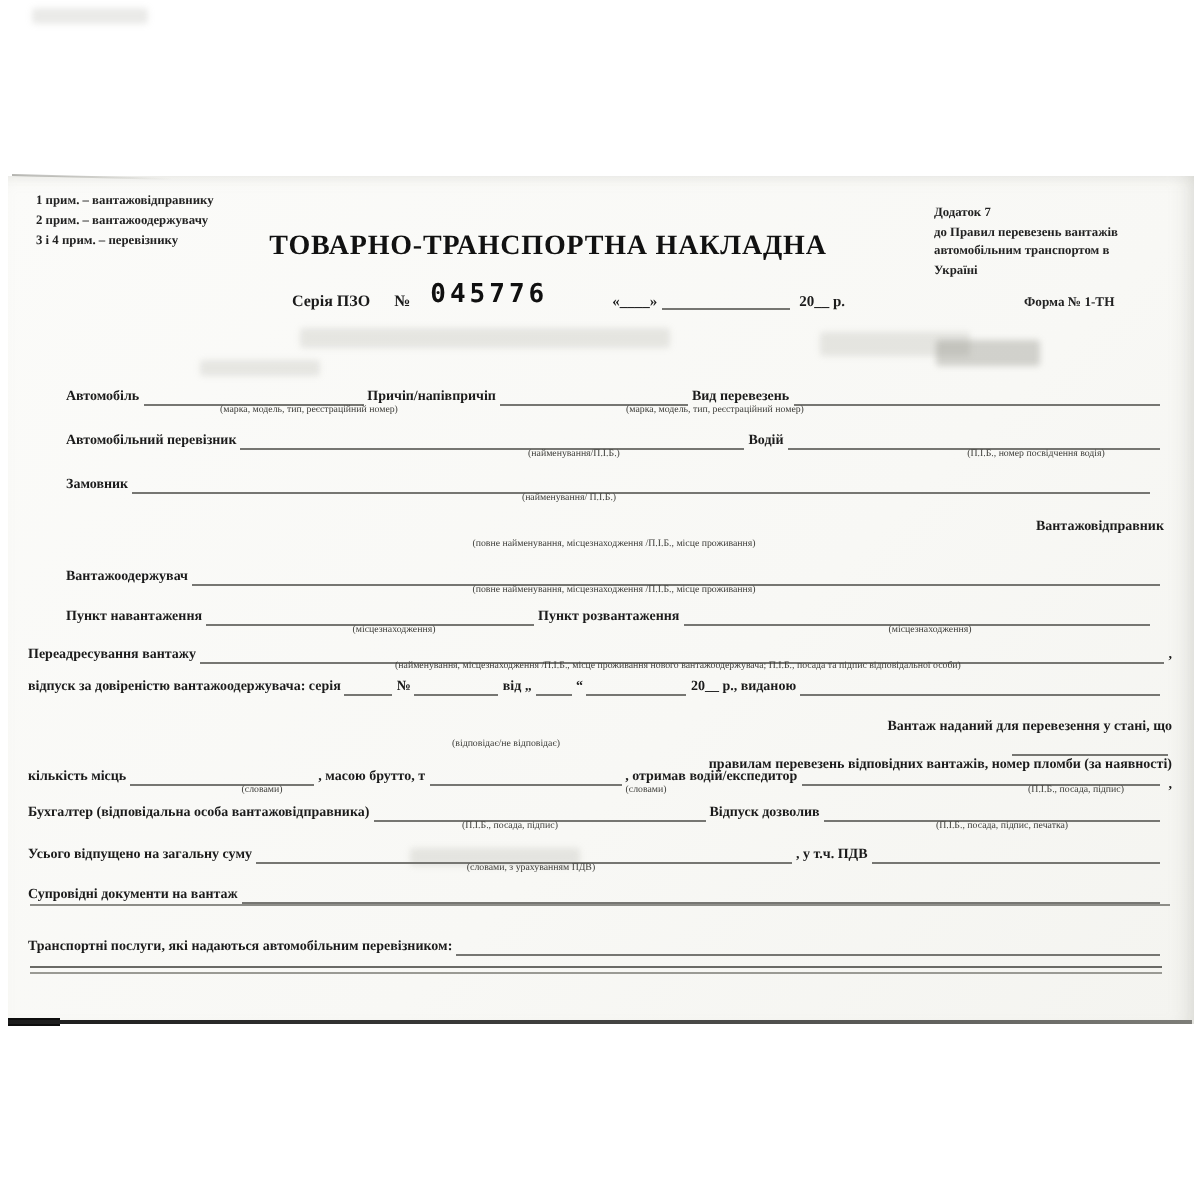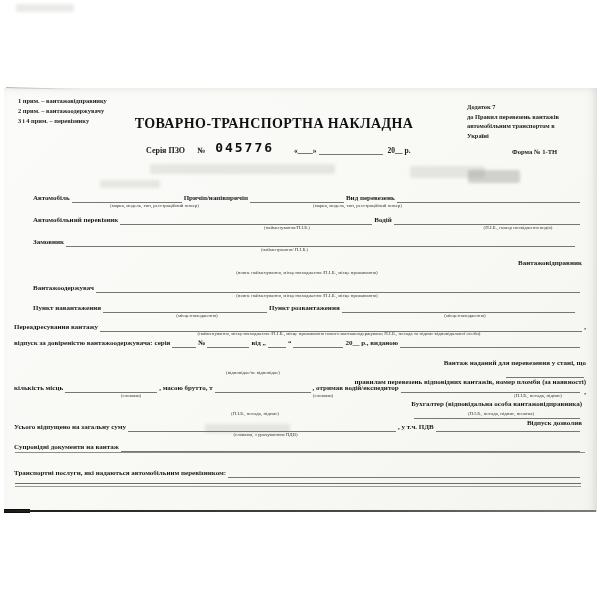--- a/index.html
+++ b/index.html
@@ -11,21 +11,21 @@
   .corner-edge{position:absolute;left:2px;top:0px;width:80px;height:1px;
          background:linear-gradient(to right,rgba(120,120,112,.55),transparent);transform:rotate(1.5deg);}
   .copies{position:absolute;left:14px;top:8px;font-size:6.4px;font-weight:bold;line-height:10px;color:#222;}
   .title{position:absolute;left:110px;top:28px;width:320px;text-align:center;
          font-size:14px;font-weight:bold;letter-spacing:.4px;color:#111;}
   .serial-row{position:absolute;left:142px;top:52px;display:flex;align-items:flex-end;white-space:nowrap;}
   .series{font-size:8px;font-weight:bold;}
   .no-sign{font-size:8px;font-weight:bold;margin-left:12px;}
   .serial-num{font-family:"DejaVu Sans Mono","Liberation Mono",monospace;font-size:13px;font-weight:bold;
               letter-spacing:2px;margin-left:10px;color:#101010;}
-  .date-q{font-size:7.5px;font-weight:bold;margin-left:20px;}
+  .date-q{font-size:7.5px;font-weight:bold;margin-left:32px;}
   .year{font-size:7.5px;font-weight:bold;margin-left:3px;}
   .annex{position:absolute;left:463px;top:14px;width:128px;font-size:6.4px;font-weight:bold;line-height:9.5px;color:#222;}
   .form-no{position:absolute;left:508px;top:60px;font-size:6.6px;font-weight:bold;color:#222;}
   .row{position:absolute;display:flex;align-items:flex-end;height:11px;white-space:nowrap;right:15px;}
   .lbl{font-size:7px;font-weight:bold;line-height:9px;flex:none;color:#1b1b1b;}
   .bl{border-bottom:1px solid #767672;height:9px;margin:0 2px;flex:none;}
   .grow{flex:1 1 auto;}
   .cap{position:absolute;font-size:4.9px;line-height:6px;text-align:center;color:#3a3a36;white-space:nowrap;overflow:visible;}
   .fullline{position:absolute;border-bottom:1.5px solid #8d8d88;height:0;}
   .dblline{position:absolute;height:2px;border-top:1px solid #6a6a66;border-bottom:1px solid #9a9a94;}
@@ -154,21 +154,21 @@
     <span class="bl" style="width:92px;"></span>
     <span class="lbl">, масою брутто, т</span>
     <span class="bl" style="width:96px;"></span>
     <span class="lbl">, отримав водій/експедитор</span>
     <span class="bl grow"></span>
   </div>
   <div class="cap" style="left:104px;top:305px;width:46px;">(словами)</div>
   <div class="cap" style="left:296px;top:305px;width:46px;">(словами)</div>
   <div class="cap" style="left:490px;top:305px;width:88px;">(П.І.Б., посада, підпис)</div>
 
-  <div class="row" style="left:10px;top:312px;flex-direction:column;">
+  <div class="row" style="left:10px;top:312px;">
     <span class="lbl">Бухгалтер (відповідальна особа вантажовідправника)</span>
     <span class="bl" style="width:166px;"></span>
     <span class="lbl">Відпуск дозволив</span>
     <span class="bl grow"></span>
   </div>
   <div class="cap" style="left:208px;top:323px;width:86px;">(П.І.Б., посада, підпис)</div>
   <div class="cap" style="left:448px;top:323px;width:98px;">(П.І.Б., посада, підпис, печатка)</div>
 
   <div class="row" style="left:10px;top:333px;justify-content:flex-end;">
     <span class="lbl">Усього відпущено на загальну суму</span>

